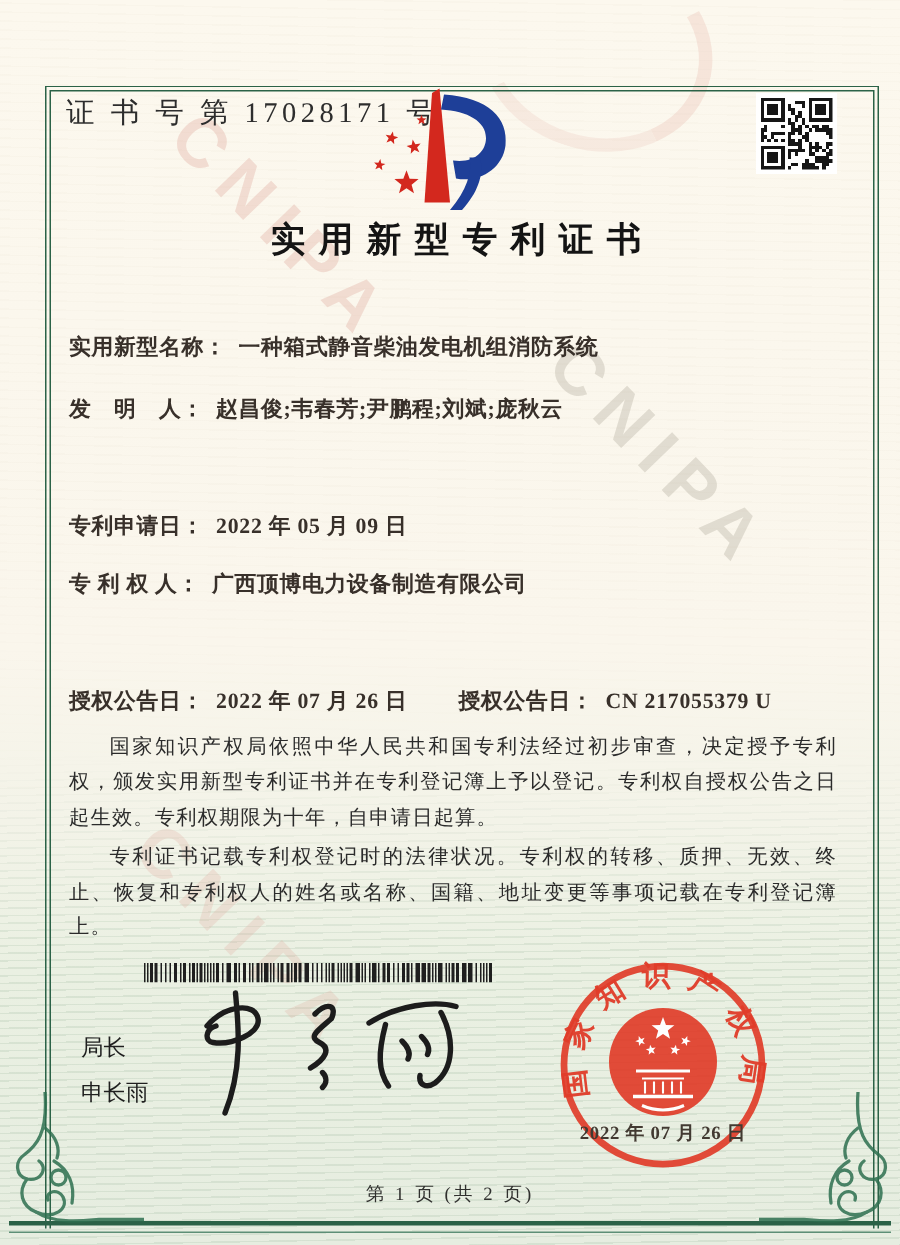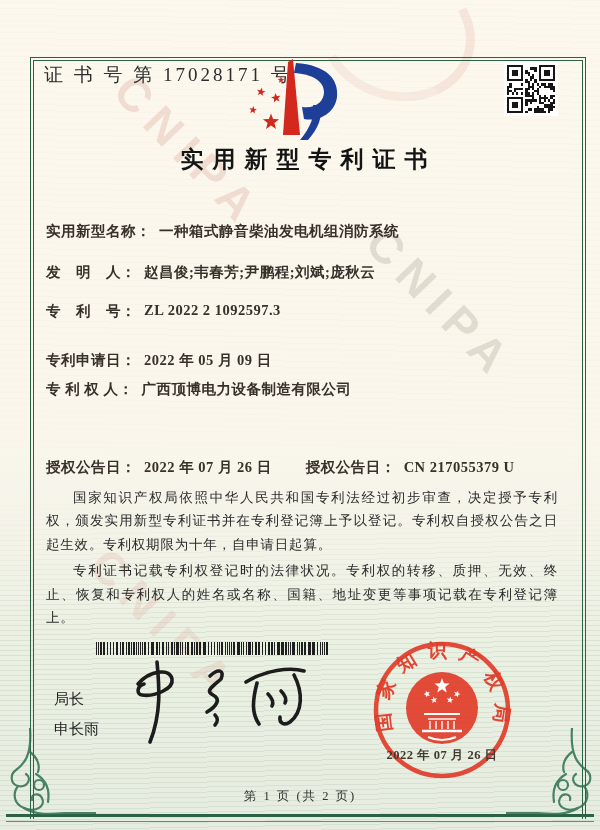--- a/index.html
+++ b/index.html
@@ -320,24 +320,21 @@
     </svg>
 
   <div class="title">实用新型专利证书</div>
 
   <div class="row" style="top:222px">
     <span class="lab">实用新型名称：</span><span class="val">一种箱式静音柴油发电机组消防系统</span>
   </div>
   <div class="row" style="top:263px">
     <span class="lab">发　明　人：</span><span class="val">赵昌俊;韦春芳;尹鹏程;刘斌;庞秋云</span>
   </div>
-  <div class="row" style="top:302px">
-    <span class="lab">专　利　号：</span><span class="val">ZL 2022 2 1092597.3</span>
-  </div>
-  <div class="row" style="top:351px">
+  <div class="row" style="top:341px">
     <span class="lab">专利申请日：</span><span class="val">2022 年 05 月 09 日</span>
   </div>
   <div class="row" style="top:380px">
     <span class="lab">专 利 权 人：</span><span class="val">广西顶博电力设备制造有限公司</span>
   </div>
   <div class="row" style="top:458px">
     <span class="lab">授权公告日：</span><span class="val">2022 年 07 月 26 日</span><span class="lab lab2">授权公告日：</span><span class="val">CN 217055379 U</span>
   </div>
 
   <div class="paras">

